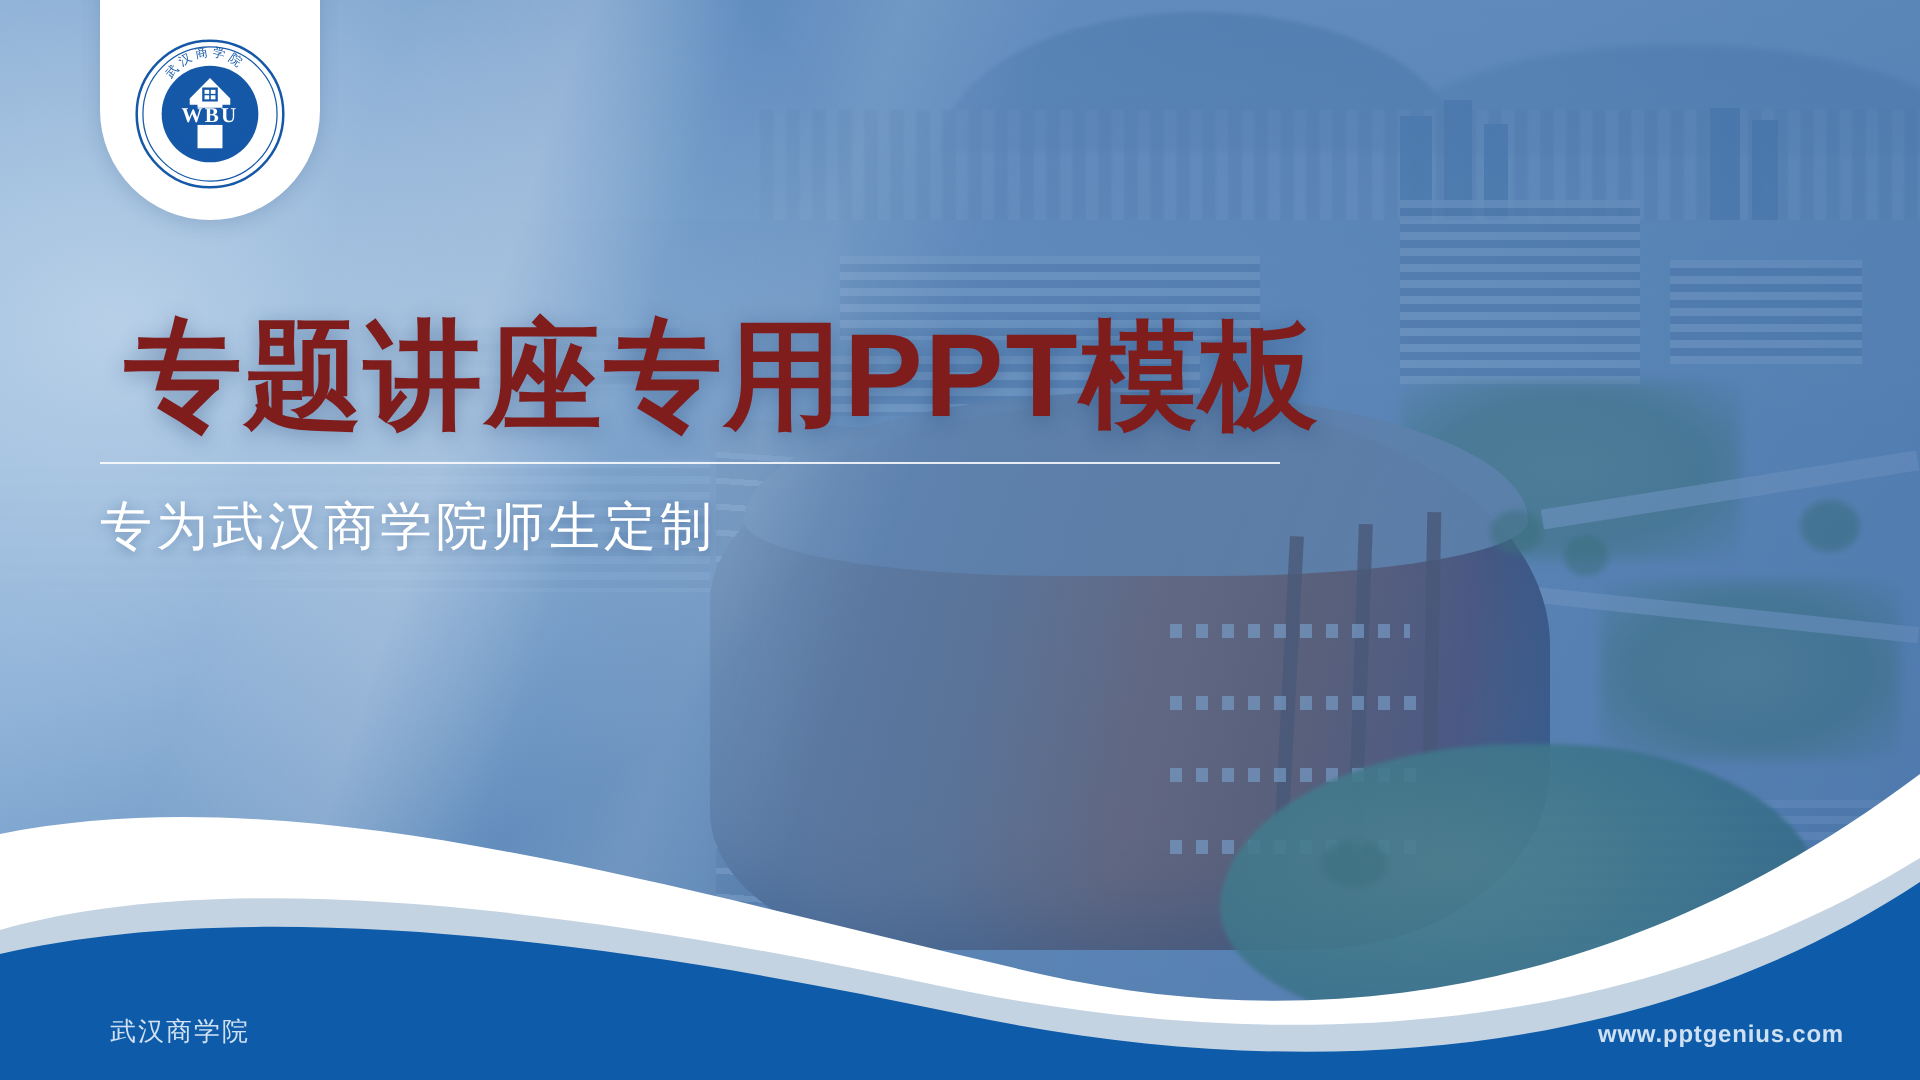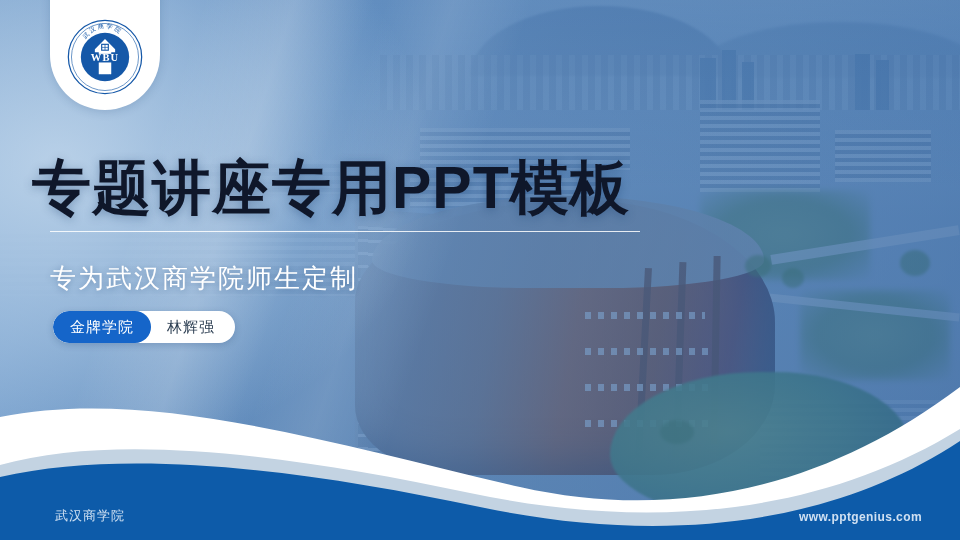--- a/index.html
+++ b/index.html
@@ -205,42 +205,42 @@
     align-items: flex-end;
     justify-content: center;
     padding-bottom: 14px;
     box-sizing: border-box;
   }
   .logo-mark { width: 78px; height: 78px; display: block; }
 
   
   .title {
     position: absolute;
-    left: 32px;
+    left: 62px;
     top: 158px;
     font-size: 59px;
     font-weight: bold;
-    color: #0f172a;
+    color: #7f1d1d;
     letter-spacing: 1px;
     line-height: 1.05;
     text-shadow: 0 2px 10px rgba(16,54,104,.35);
     white-space: nowrap;
   }
   .title-rule {
     position: absolute;
     left: 50px;
     top: 231px;
     width: 590px;
     height: 1px;
     background: rgba(255,255,255,.85);
   }
   .subtitle {
     position: absolute;
     left: 50px;
-    top: 261px;
+    top: 246px;
     font-size: 26px;
     color: #ffffff;
     letter-spacing: 2px;
     text-shadow: 0 1px 6px rgba(16,54,104,.35);
     white-space: nowrap;
   }
 
   
   .pill {
     position: absolute;
@@ -381,24 +381,20 @@
       <text font-family="'Liberation Sans', sans-serif" font-size="5.4" fill="#1558a8" letter-spacing="0.3">
         <textPath href="#arcBot" startOffset="6%">WUHAN BUSINESS UNIVERSITY</textPath>
       </text>
     </svg>
   </div>
 
   <div class="title">专题讲座专用PPT模板</div>
   <div class="title-rule"></div>
   <div class="subtitle">专为武汉商学院师生定制</div>
 
-  <div class="pill">
-    <div class="pill-left">金牌学院</div>
-    <div class="pill-right">林辉强</div>
-  </div>
 
   <svg class="waves" viewBox="0 0 960 175" preserveAspectRatio="none">
     <path d="M0,52 C150,22 330,78 520,122 C680,158 830,120 960,22 L960,175 L0,175 Z" fill="#ffffff"></path>
     <path d="M0,100 C120,66 300,92 470,128 C650,166 820,150 960,64 L960,175 L0,175 Z" fill="#c3d3e2"></path>
     <path d="M0,112 C130,82 310,106 480,142 C660,180 830,162 960,76 L960,175 L0,175 Z" fill="#0d5ba9"></path>
   </svg>
 
   <div class="footer-left">武汉商学院</div>
   <div class="footer-right">www.pptgenius.com</div>
 

